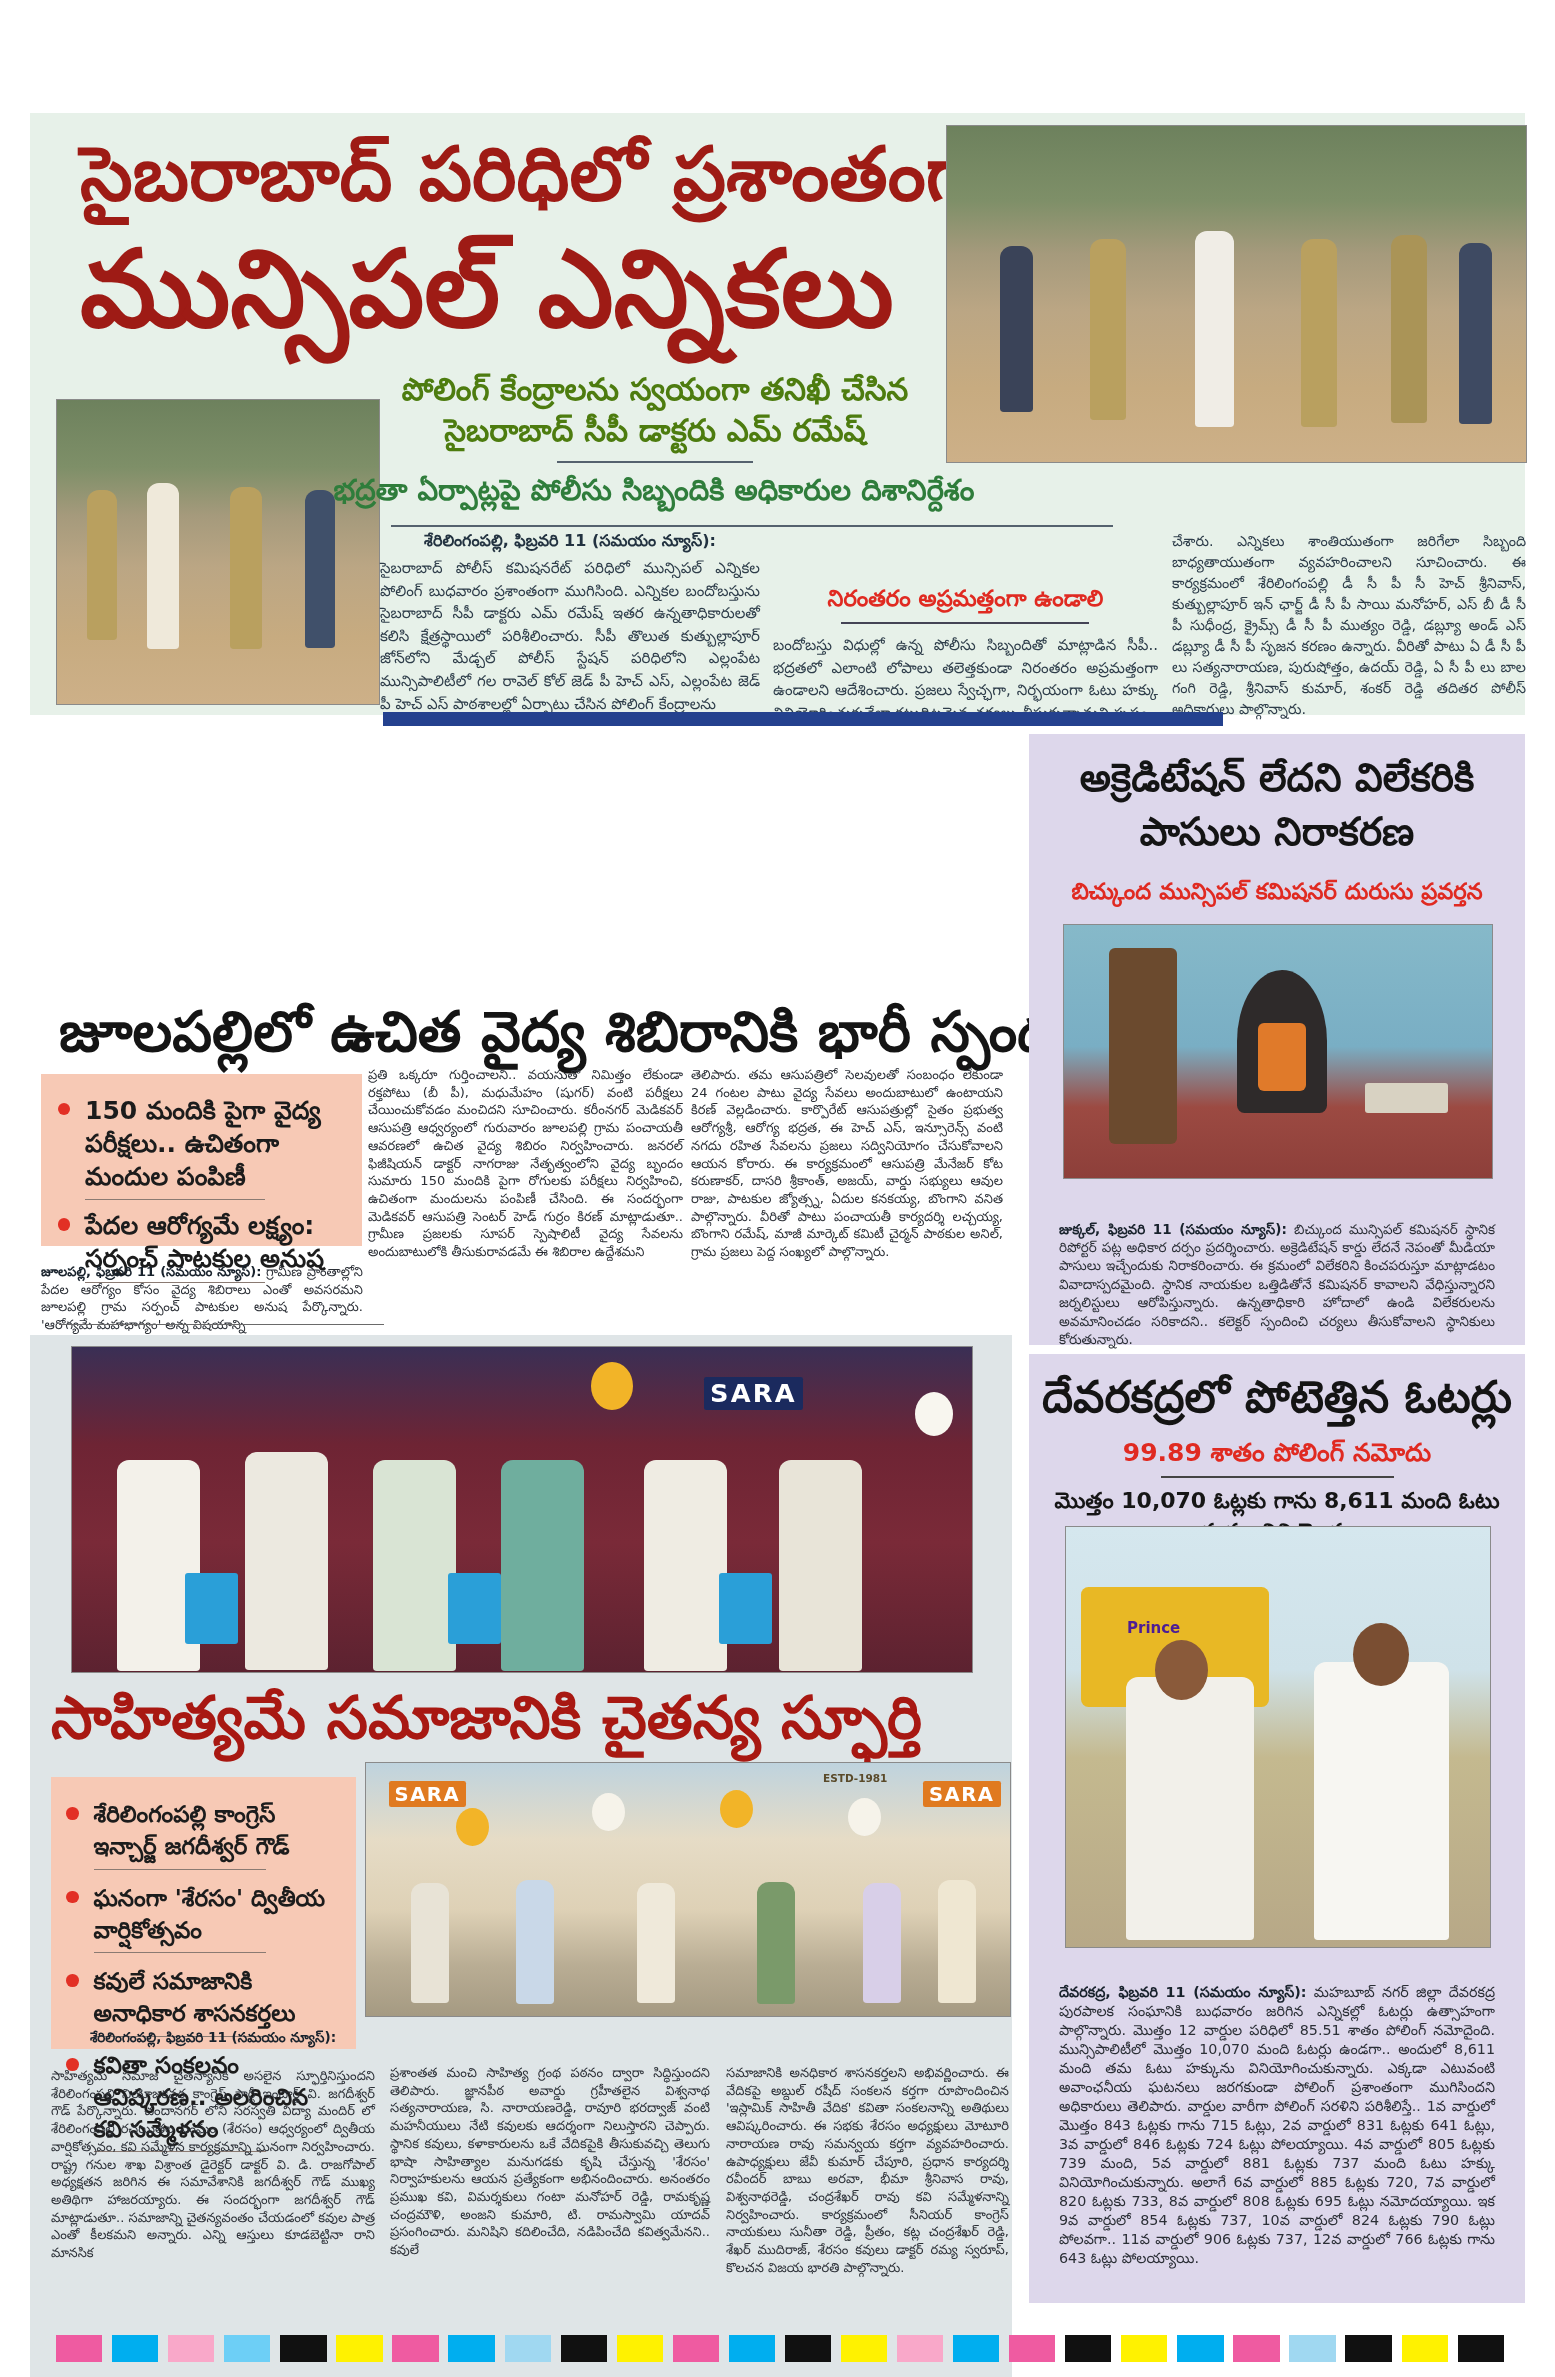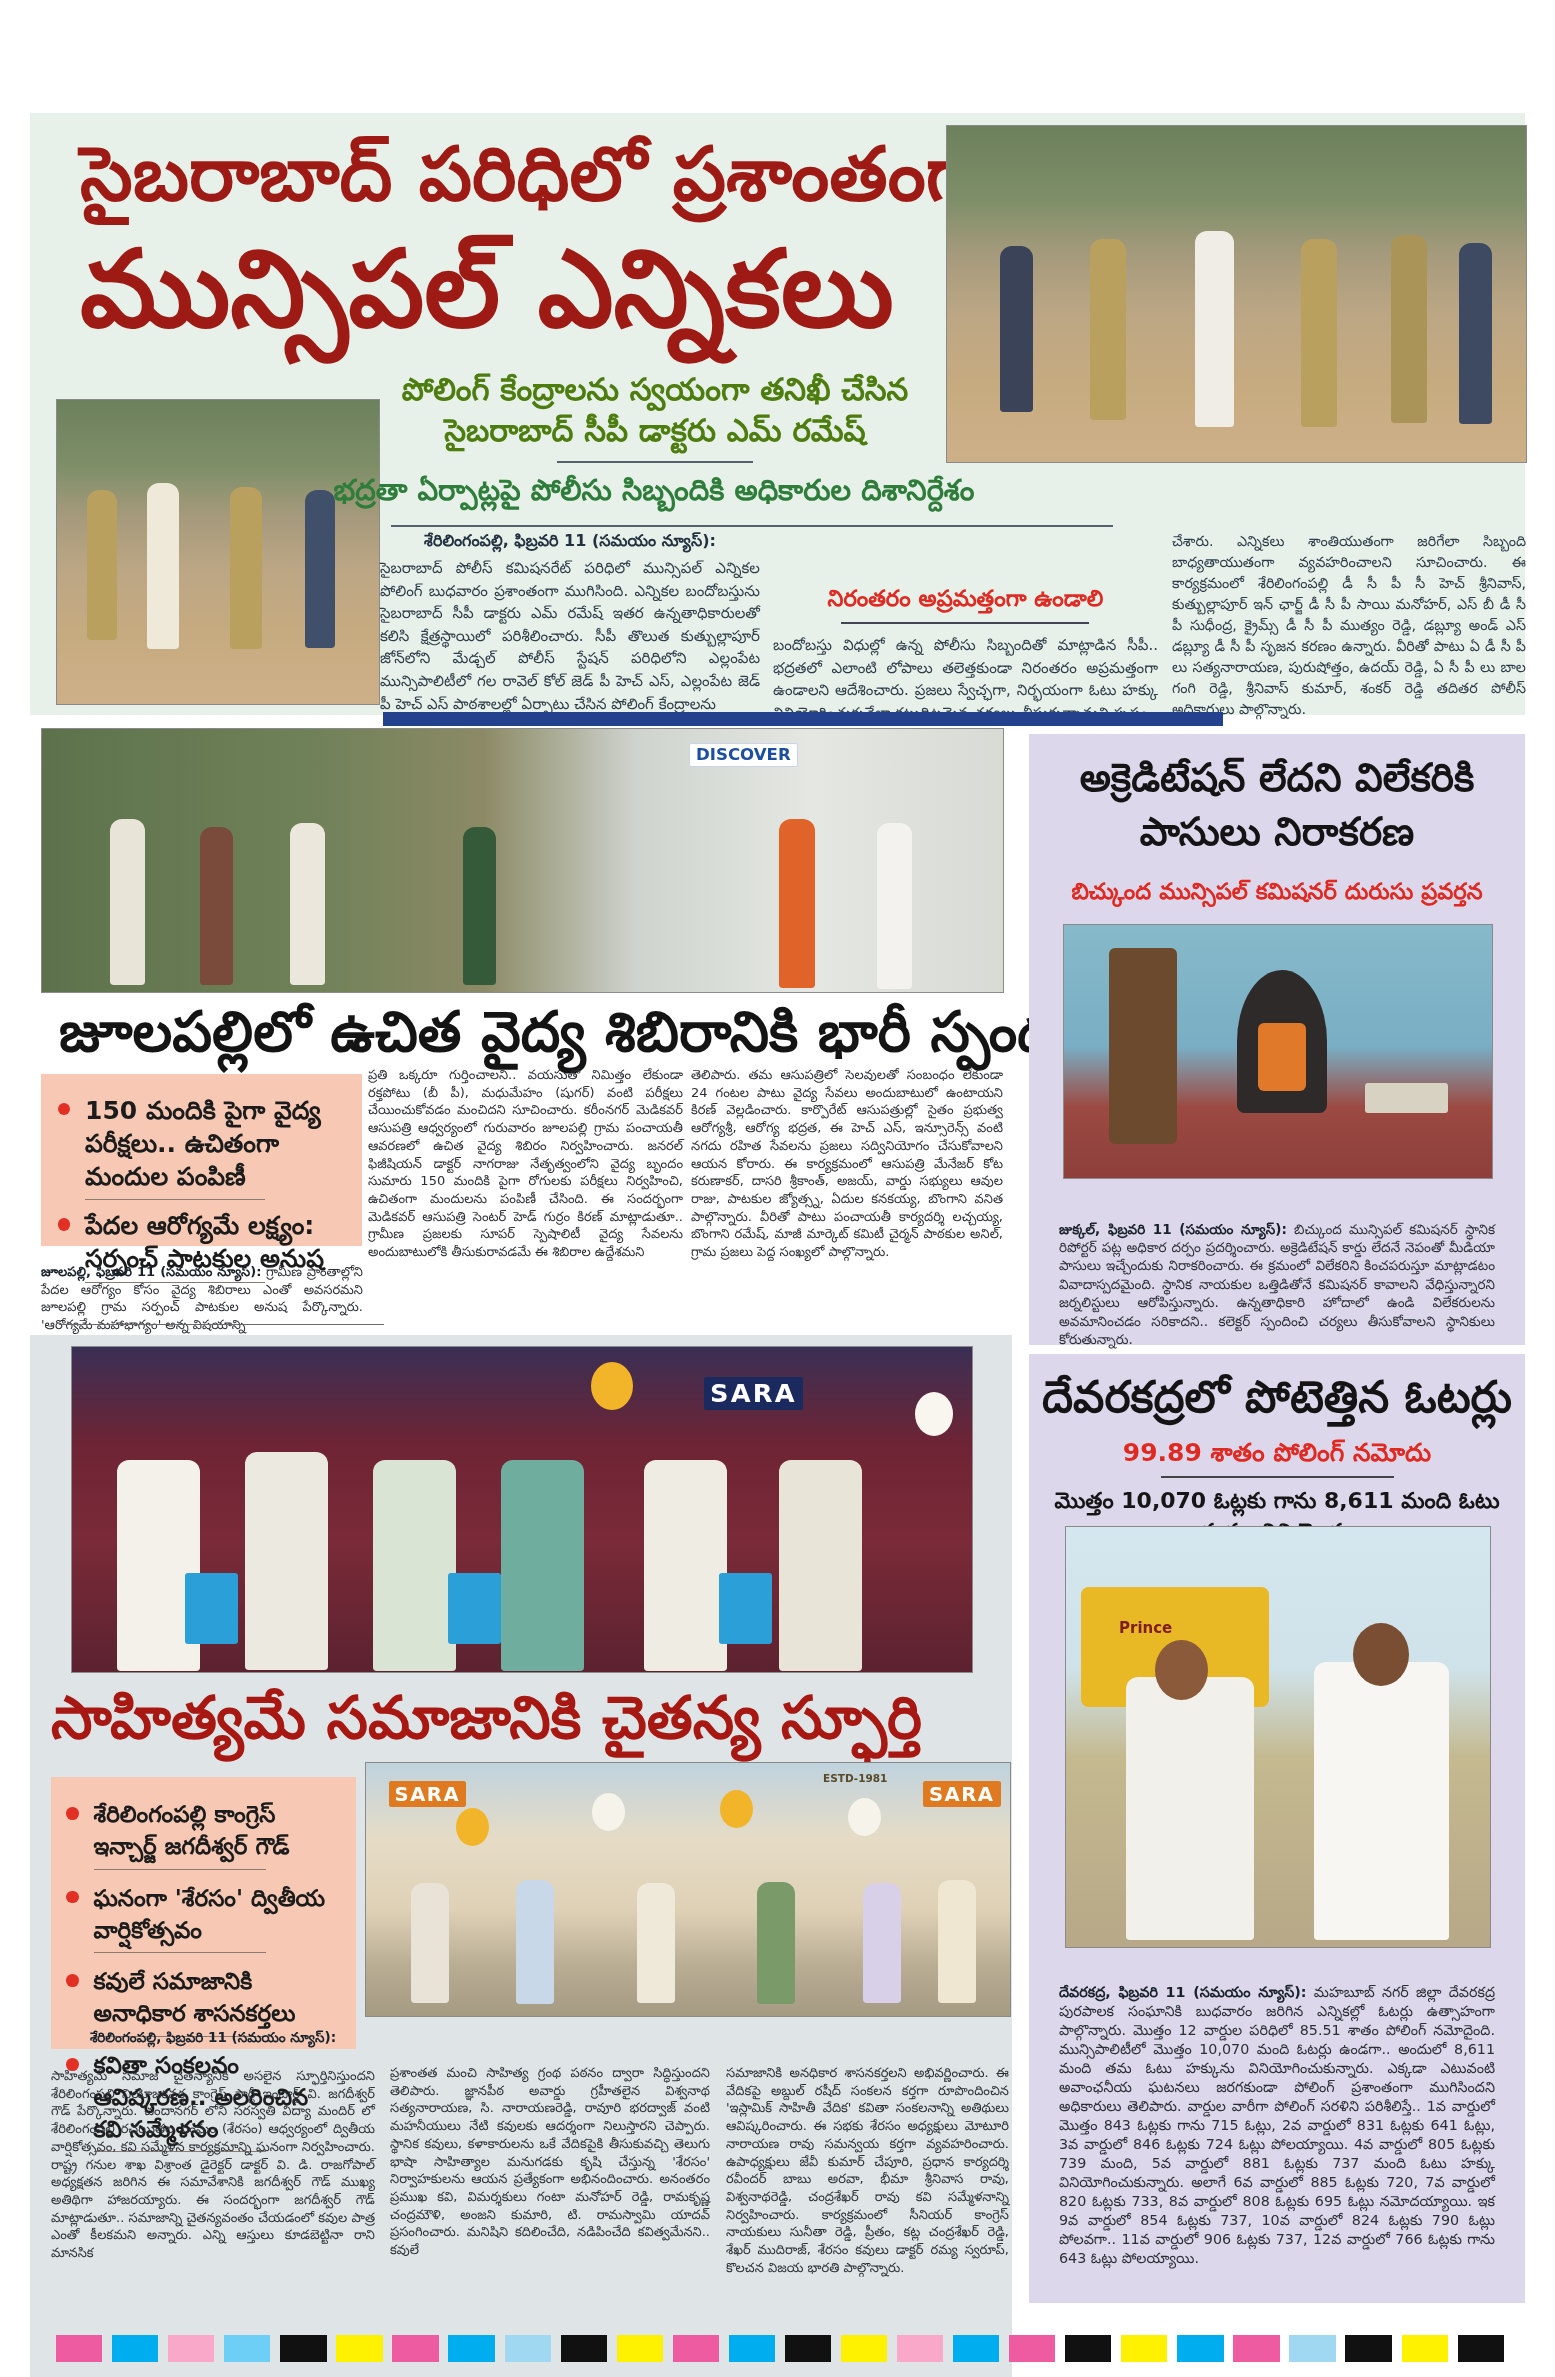--- a/index.html
+++ b/index.html
@@ -126,29 +126,20 @@
     <div class="ld-dateline">శేరిలింగంపల్లి, ఫిబ్రవరి 11 (సమయం న్యూస్):</div>
     <div class="ld-col ld-c1">సైబరాబాద్ పోలీస్ కమిషనరేట్ పరిధిలో మున్సిపల్ ఎన్నికల పోలింగ్ బుధవారం ప్రశాంతంగా ముగిసింది. ఎన్నికల బందోబస్తును సైబరాబాద్ సీపీ డాక్టరు ఎమ్ రమేష్ ఇతర ఉన్నతాధికారులతో కలిసి క్షేత్రస్థాయిలో పరిశీలించారు. సీపీ తొలుత కుత్బుల్లాపూర్ జోన్‌లోని మేడ్చల్ పోలీస్ స్టేషన్ పరిధిలోని ఎల్లంపేట మున్సిపాలిటీలో గల రావెల్ కోల్ జెడ్ పీ హెచ్ ఎస్, ఎల్లంపేట జెడ్ పీ హెచ్ ఎస్ పాఠశాలల్లో ఏర్పాటు చేసిన పోలింగ్ కేంద్రాలను</div>
     <div class="crosshead">నిరంతరం అప్రమత్తంగా ఉండాలి</div>
     <div class="rule-c"></div>
     <div class="ld-col ld-c2b">బందోబస్తు విధుల్లో ఉన్న పోలీసు సిబ్బందితో మాట్లాడిన సీపీ.. భద్రతలో ఎలాంటి లోపాలు తలెత్తకుండా నిరంతరం అప్రమత్తంగా ఉండాలని ఆదేశించారు. ప్రజలు స్వేచ్ఛగా, నిర్భయంగా ఓటు హక్కు వినియోగించుకునేలా కట్టుదిట్టమైన చర్యలు తీసుకున్నామని స్పష్టం</div>
     <div class="ld-col ld-c3" style="top:418px;">చేశారు. ఎన్నికలు శాంతియుతంగా జరిగేలా సిబ్బంది బాధ్యతాయుతంగా వ్యవహరించాలని సూచించారు. ఈ కార్యక్రమంలో శేరిలింగంపల్లి డీ సీ పీ సీ హెచ్ శ్రీనివాస్, కుత్బుల్లాపూర్ ఇన్ ఛార్జ్ డీ సీ పీ సాయి మనోహర్, ఎస్ బీ డీ సీ పీ సుధీంద్ర, క్రైమ్స్ డీ సీ పీ ముత్యం రెడ్డి, డబ్ల్యూ అండ్ ఎస్ డబ్ల్యూ డీ సీ పీ సృజన కరణం ఉన్నారు. వీరితో పాటు ఏ డీ సీ పీ లు సత్యనారాయణ, పురుషోత్తం, ఉదయ్ రెడ్డి, ఏ సీ పీ లు బాల గంగి రెడ్డి, శ్రీనివాస్ కుమార్, శంకర్ రెడ్డి తదితర పోలీస్ అధికారులు పాల్గొన్నారు.</div>
   </div>
 
   <div class="bluebar"></div>
 
-  <div class="ph-medwide photo ph-medical">
-    <div class="pfig" style="left:68px;top:90px;width:35px;height:166px;background:#e8e4d8;"></div>
-    <div class="pfig" style="left:158px;top:98px;width:33px;height:158px;background:#7a4a3a;"></div>
-    <div class="pfig" style="left:248px;top:94px;width:35px;height:162px;background:#ece7dc;"></div>
-    <div class="pfig" style="left:421px;top:98px;width:33px;height:158px;background:#355a3a;"></div>
-    <div class="pfig" style="left:737px;top:90px;width:36px;height:169px;background:#e0642a;"></div>
-    <div class="pfig" style="left:835px;top:94px;width:35px;height:166px;background:#f4f2ee;"></div>
-    <div class="chip" style="left:647px;top:13.5px;background:#ffffff;color:#1d4fa0;font-size:16.6px;border:0.8px solid #c9d4e4;">DISCOVER</div>
-  </div>
 
   <div class="med-h">జూలపల్లిలో ఉచిత వైద్య శిబిరానికి భారీ స్పందన</div>
 
   <div class="bulletbox bb-med">
     <ul class="bullets">
       <li>150 మందికి పైగా వైద్య పరీక్షలు.. ఉచితంగా మందుల పంపిణీ</li>
       <li>పేదల ఆరోగ్యమే లక్ష్యం: సర్పంచ్ పాటకుల అనుష</li>
     </ul>
   </div>
 
@@ -170,21 +161,21 @@
     <p class="body-txt accr-body"><span class="dl">జుక్కల్, ఫిబ్రవరి 11 (సమయం న్యూస్):</span> <span>బిచ్కుంద మున్సిపల్ కమిషనర్ స్థానిక రిపోర్టర్ పట్ల అధికార దర్పం ప్రదర్శించారు. అక్రెడిటేషన్ కార్డు లేదనే నెపంతో మీడియా పాసులు ఇచ్చేందుకు నిరాకరించారు. ఈ క్రమంలో విలేకరిని కించపరుస్తూ మాట్లాడటం వివాదాస్పదమైంది. స్థానిక నాయకుల ఒత్తిడితోనే కమిషనర్ కావాలని వేధిస్తున్నారని జర్నలిస్టులు ఆరోపిస్తున్నారు. ఉన్నతాధికారి హోదాలో ఉండి విలేకరులను అవమానించడం సరికాదని.. కలెక్టర్ స్పందించి చర్యలు తీసుకోవాలని స్థానికులు కోరుతున్నారు.</span></p>
   </div>
 
   <div class="panel pnl-dev">
     <div class="pnl-h dev-h">దేవరకద్రలో పోటెత్తిన ఓటర్లు</div>
     <div class="dev-red">99.89 శాతం పోలింగ్ నమోదు</div>
     <div class="dev-rule"></div>
     <div class="dev-black">మొత్తం 10,070 ఓట్లకు గాను 8,611 మంది ఓటు హక్కు వినియోగం</div>
     <div class="dev-photo photo ph-voters">
       <div class="pfig" style="left:15px;top:60px;width:188px;height:120px;background:#e8b825;border-radius:7.5px;"></div>
-      <div class="chip" style="left:47px;top:90px;background:#e8b825;color:#7f1d1d;font-size:15px;">Prince</div>
+      <div class="chip" style="left:55px;top:90px;background:#e8b825;color:#4c1d95;font-size:15px;">Prince</div>
       <div class="pfig" style="left:60px;top:150px;width:128px;height:263px;background:#f2f0ea;"></div>
       <div class="pfig" style="left:248px;top:135px;width:135px;height:278px;background:#f7f6f2;"></div>
       <div class="pfig" style="left:89px;top:113px;width:53px;height:60px;background:#8a5a3a;border-radius:50%;"></div>
       <div class="pfig" style="left:287px;top:96px;width:56px;height:63px;background:#7a4e32;border-radius:50%;"></div>
     </div>
     <p class="body-txt dev-body"><span class="dl">దేవరకద్ర, ఫిబ్రవరి 11 (సమయం న్యూస్):</span> <span>మహబూబ్ నగర్ జిల్లా దేవరకద్ర పురపాలక సంఘానికి బుధవారం జరిగిన ఎన్నికల్లో ఓటర్లు ఉత్సాహంగా పాల్గొన్నారు. మొత్తం 12 వార్డుల పరిధిలో 85.51 శాతం పోలింగ్ నమోదైంది. మున్సిపాలిటీలో మొత్తం 10,070 మంది ఓటర్లు ఉండగా.. అందులో 8,611 మంది తమ ఓటు హక్కును వినియోగించుకున్నారు. ఎక్కడా ఎటువంటి అవాంఛనీయ ఘటనలు జరగకుండా పోలింగ్ ప్రశాంతంగా ముగిసిందని అధికారులు తెలిపారు. వార్డుల వారీగా పోలింగ్ సరళిని పరిశీలిస్తే.. 1వ వార్డులో మొత్తం 843 ఓట్లకు గాను 715 ఓట్లు, 2వ వార్డులో 831 ఓట్లకు 641 ఓట్లు, 3వ వార్డులో 846 ఓట్లకు 724 ఓట్లు పోలయ్యాయి. 4వ వార్డులో 805 ఓట్లకు 739 మంది, 5వ వార్డులో 881 ఓట్లకు 737 మంది ఓటు హక్కు వినియోగించుకున్నారు. అలాగే 6వ వార్డులో 885 ఓట్లకు 720, 7వ వార్డులో 820 ఓట్లకు 733, 8వ వార్డులో 808 ఓట్లకు 695 ఓట్లు నమోదయ్యాయి. ఇక 9వ వార్డులో 854 ఓట్లకు 737, 10వ వార్డులో 824 ఓట్లకు 790 ఓట్లు పోలవగా.. 11వ వార్డులో 906 ఓట్లకు 737, 12వ వార్డులో 766 ఓట్లకు గాను 643 ఓట్లు పోలయ్యాయి.</span></p>
   </div>
 
   <div class="lit">
     <div class="lit-photo1 photo ph-sahiti">

